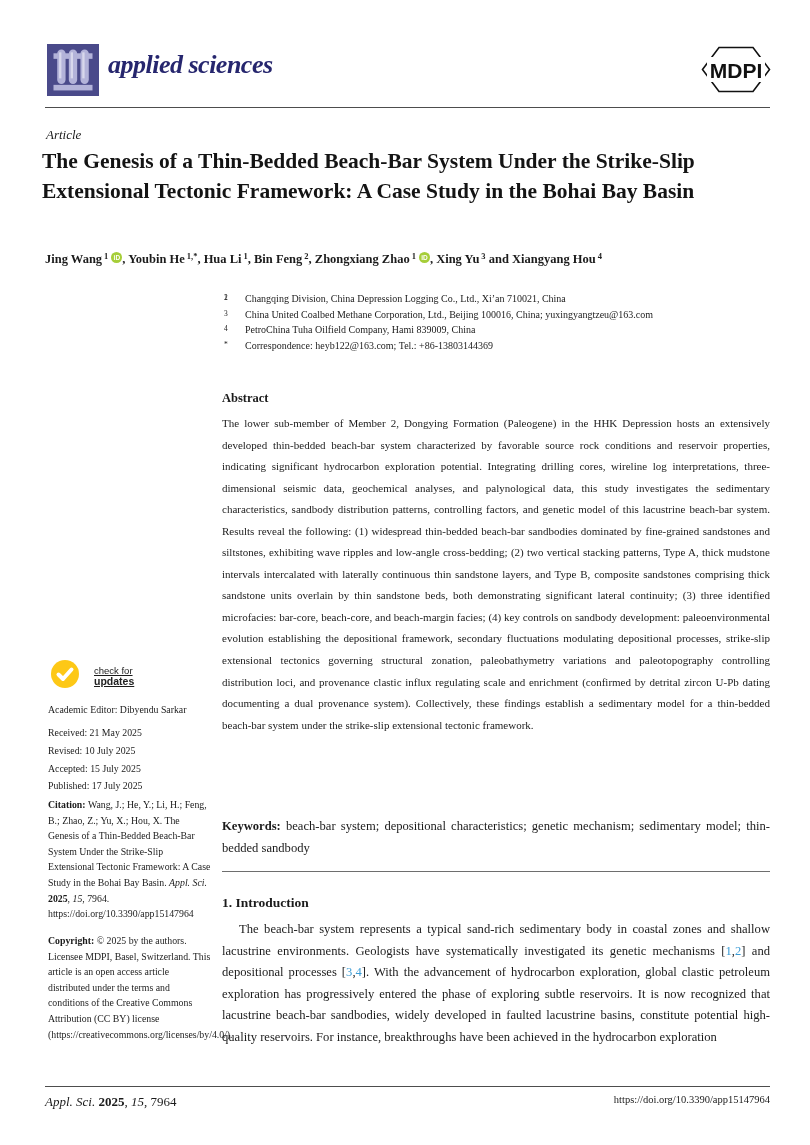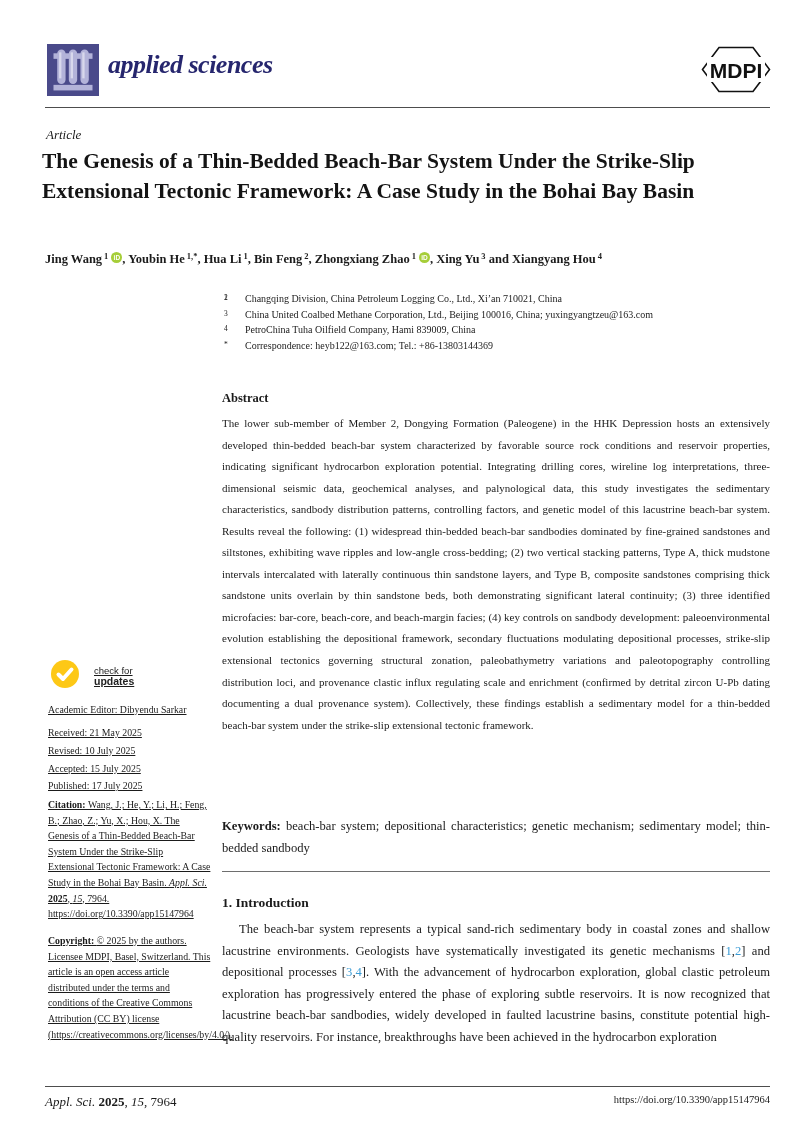--- a/index.html
+++ b/index.html
@@ -34,21 +34,21 @@
   .keywords{left:222px;top:816px;width:548px;font-size:12.6px;line-height:21.55px;text-align:justify;}
   .content-divider{left:222px;top:871px;width:548px;background:#6e6e6e;}
   .intro-heading{left:222px;top:895px;font-size:13.5px;font-weight:bold;}
   .intro-par{left:222px;top:919px;width:548px;font-size:12.6px;line-height:21.55px;text-align:justify;text-indent:17px;}
 
   
   .badge{left:50px;top:659px;display:flex;align-items:center;gap:14px;cursor:pointer;text-decoration:underline;}
   .badge-text{font-family:"Liberation Sans","DejaVu Sans",sans-serif;color:#222;line-height:11px;}
   .badge-l1{font-size:9.5px;}
   .badge-l2{font-size:10.5px;font-weight:bold;}
-  .side{font-size:9.8px;color:#1b1b1b;text-decoration:underline;}
+  .side{font-size:9.8px;color:#1b1b1b;}
   .acad-editor{left:48px;top:702px;width:168px;line-height:15px;}
   .history{left:48px;top:724px;width:168px;}
   .history div{line-height:17.8px;}
   .citation{left:48px;top:797px;width:163px;line-height:15.6px;}
   .copyright{left:48px;top:933px;width:163px;line-height:15.6px;}
 
   
   .footer-rule{left:45px;top:1086px;width:725px;}
   .footer-left{left:45px;top:1094px;font-size:13px;}
   .footer-right{right:40px;top:1094px;font-size:10.5px;}
@@ -85,21 +85,21 @@
     </svg>
   </div>
   <div class="abs rule header-rule"></div>
 
   <div class="abs article-label">Article</div>
   <h1 class="abs title" style="margin:0;">The Genesis of a Thin-Bedded Beach-Bar System Under the Strike-Slip Extensional Tectonic Framework: A Case Study in the Bohai Bay Basin</h1>
   <div class="abs authors"><span>Jing Wang</span><span class="author-sup">1</span><span class="orcid-icon">iD</span>, <span>Youbin He</span><span class="author-sup">1,*</span>, <span>Hua Li</span><span class="author-sup">1</span>, <span>Bin Feng</span><span class="author-sup">2</span>, <span>Zhongxiang Zhao</span><span class="author-sup">1</span><span class="orcid-icon">iD</span>, <span>Xing Yu</span><span class="author-sup">3</span> and <span>Xiangyang Hou</span><span class="author-sup">4</span></div>
 
   <div class="abs affiliations">
       <div class="aff-row"><span class="aff-marker">1</span></div>
-      <div class="aff-row"><span class="aff-marker">2</span><span>Changqing Division, China Petroleum Logging Co., Ltd., Xi’an 710021, China</span></div>
+      <div class="aff-row"><span class="aff-marker">2</span><span>Changqing Division, China Depression Logging Co., Ltd., Xi’an 710021, China</span></div>
       <div class="aff-row"><span class="aff-marker">3</span><span>China United Coalbed Methane Corporation, Ltd., Beijing 100016, China; yuxingyangtzeu@163.com</span></div>
       <div class="aff-row"><span class="aff-marker">4</span><span>PetroChina Tuha Oilfield Company, Hami 839009, China</span></div>
       <div class="aff-row"><span class="aff-marker">*</span><span>Correspondence: heyb122@163.com; Tel.: +86-13803144369</span></div>
     </div>
   <div class="abs abstract-heading">Abstract</div>
   <div class="abs abstract-text">The lower sub-member of Member 2, Dongying Formation (Paleogene) in the HHK Depression hosts an extensively developed thin-bedded beach-bar system characterized by favorable source rock conditions and reservoir properties, indicating significant hydrocarbon exploration potential. Integrating drilling cores, wireline log interpretations, three-dimensional seismic data, geochemical analyses, and palynological data, this study investigates the sedimentary characteristics, sandbody distribution patterns, controlling factors, and genetic model of this lacustrine beach-bar system. Results reveal the following: (1) widespread thin-bedded beach-bar sandbodies dominated by fine-grained sandstones and siltstones, exhibiting wave ripples and low-angle cross-bedding; (2) two vertical stacking patterns, Type A, thick mudstone intervals intercalated with laterally continuous thin sandstone layers, and Type B, composite sandstones comprising thick sandstone units overlain by thin sandstone beds, both demonstrating significant lateral continuity; (3) three identified microfacies: bar-core, beach-core, and beach-margin facies; (4) key controls on sandbody development: paleoenvironmental evolution establishing the depositional framework, secondary fluctuations modulating depositional processes, strike-slip extensional tectonics governing structural zonation, paleobathymetry variations and paleotopography controlling distribution loci, and provenance clastic influx regulating scale and enrichment (confirmed by detrital zircon U-Pb dating documenting a dual provenance system). Collectively, these findings establish a sedimentary model for a thin-bedded beach-bar system under the strike-slip extensional tectonic framework.</div>
   <div class="abs keywords"><span class="s-b">Keywords: </span><span>beach-bar system; depositional characteristics; genetic mechanism; sedimentary model; thin-bedded sandbody</span></div>
   <div class="abs rule content-divider"></div>
   <div class="abs intro-heading">1. Introduction</div>
   <div class="abs intro-par"><span>The beach-bar system represents a typical sand-rich sedimentary body in coastal zones and shallow lacustrine environments. Geologists have systematically investigated its genetic mechanisms [</span><span class="s-ref">1</span><span>,</span><span class="s-ref">2</span><span>] and depositional processes [</span><span class="s-ref">3</span><span>,</span><span class="s-ref">4</span><span>]. With the advancement of hydrocarbon exploration, global clastic petroleum exploration has progressively entered the phase of exploring subtle reservoirs. It is now recognized that lacustrine beach-bar sandbodies, widely developed in faulted lacustrine basins, constitute potential high-quality reservoirs. For instance, breakthroughs have been achieved in the hydrocarbon exploration</span></div>

